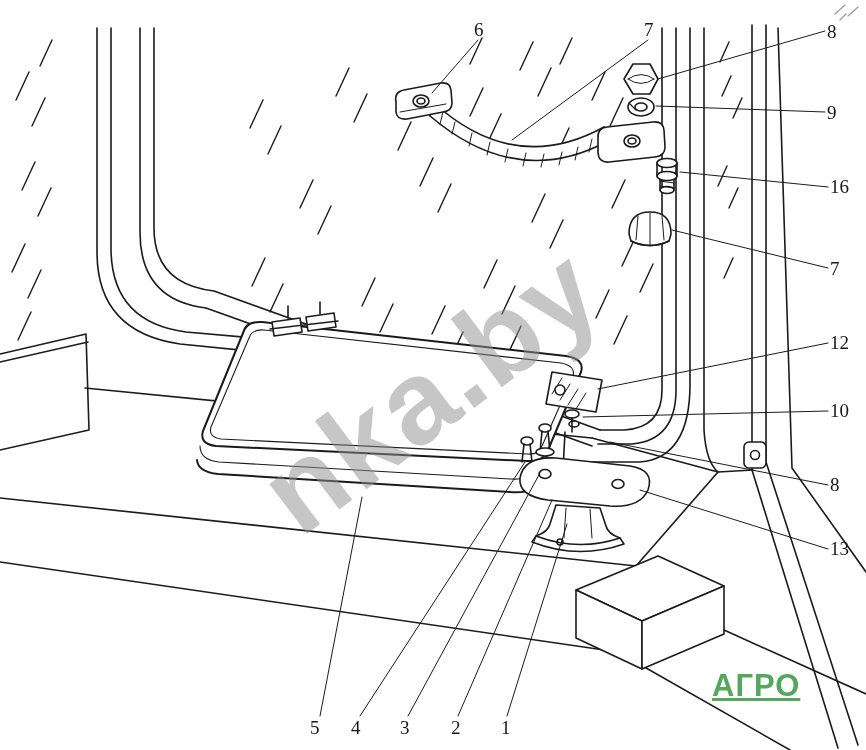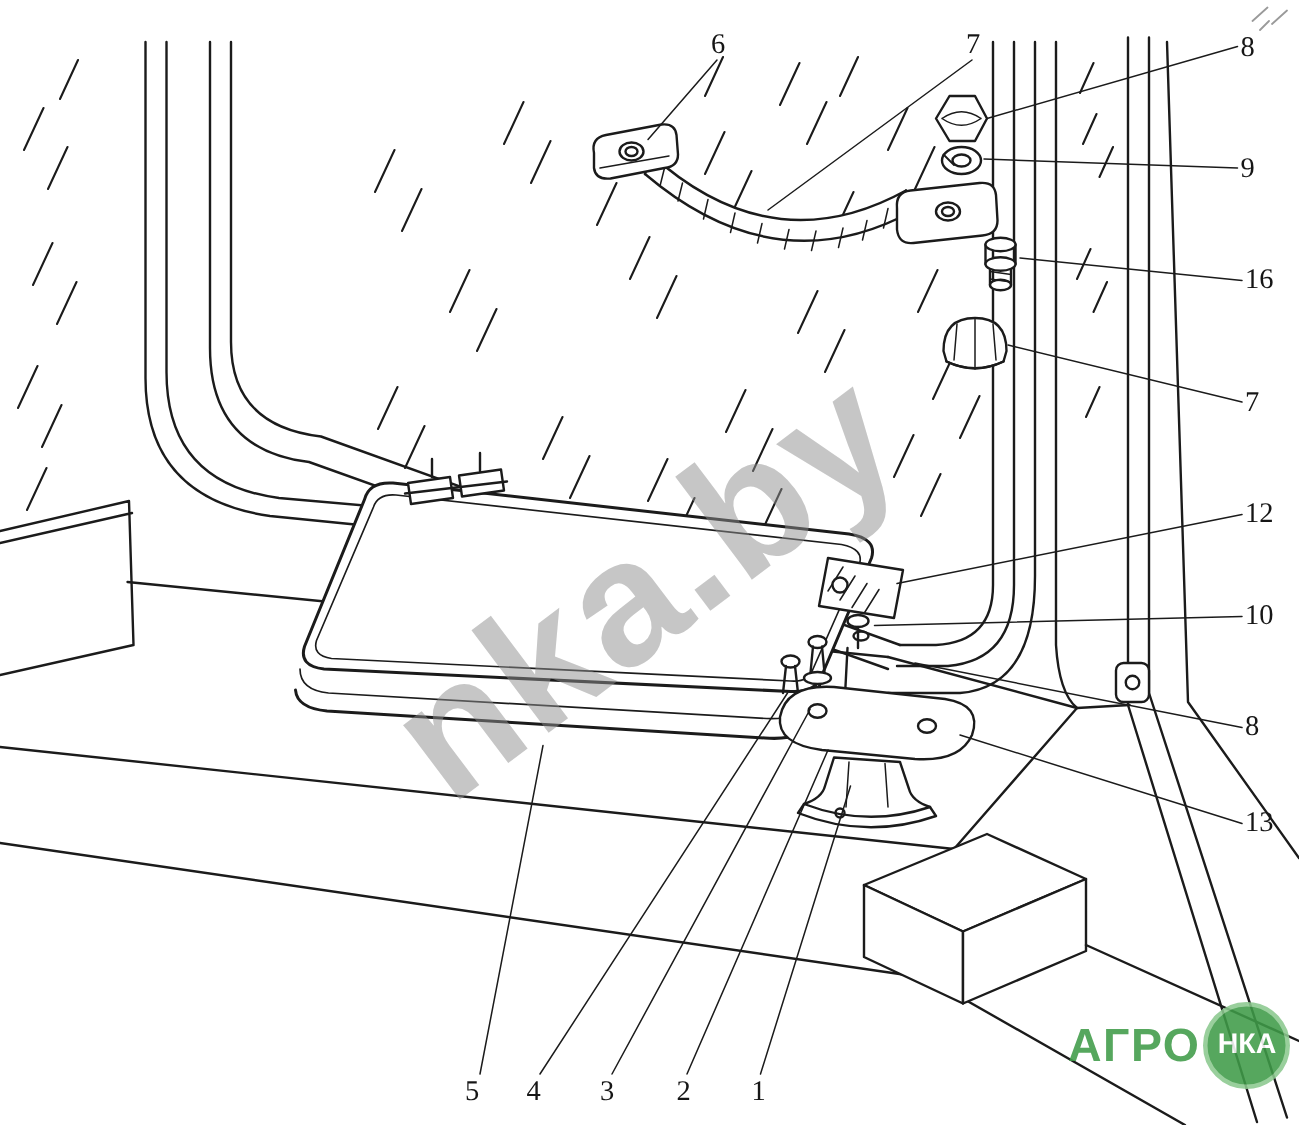--- a/index.html
+++ b/index.html
@@ -8,21 +8,21 @@
   .callout{position:absolute;font:19px "Liberation Serif",serif;color:#161616;line-height:1;}
   .watermark{
     position:absolute;left:140px;top:240px;width:580px;height:300px;
     display:flex;align-items:center;justify-content:center;
     transform:rotate(-37deg);
     font:bold 118px "Liberation Sans",sans-serif;
     color:var(--watermark-gray,#8f8f8f);opacity:.5;letter-spacing:2px;
     pointer-events:none;white-space:nowrap;
   }
   .logo{position:absolute;left:712px;top:668px;display:flex;align-items:center;opacity:.88;}
-  .logo-word{font:bold 31px "Liberation Sans",sans-serif;color:var(--logo-green,#3f9b48);letter-spacing:1px;}
+  .logo-word{font:bold 31px "Liberation Sans",sans-serif;color:var(--logo-green,#3f9b48);letter-spacing:1px;text-decoration:underline;}
   .logo-circle{
     width:52px;height:52px;margin-left:2px;border-radius:50%;
     background:var(--logo-green,#3f9b48);border:3px solid var(--logo-ring,#8cc98f);
     color:var(--logo-text,#ffffff);display:flex;align-items:center;justify-content:center;
     font:bold 19px "Liberation Sans",sans-serif;
   }
 </style>
 </head>
 <body>
 
@@ -212,16 +212,15 @@
   <div class="callout" style="left:830px;top:475px">8</div>
   <div class="callout" style="left:830px;top:539px">13</div>
   <div class="callout" style="left:310px;top:718px">5</div>
   <div class="callout" style="left:351px;top:718px">4</div>
   <div class="callout" style="left:400px;top:718px">3</div>
   <div class="callout" style="left:451px;top:718px">2</div>
   <div class="callout" style="left:501px;top:718px">1</div>
 
   <div class="logo">
     <span class="logo-word">АГРО</span>
-    <span class="logo-circle">НКА</span>
   </div>
 
 </div>
 
 </body></html>

